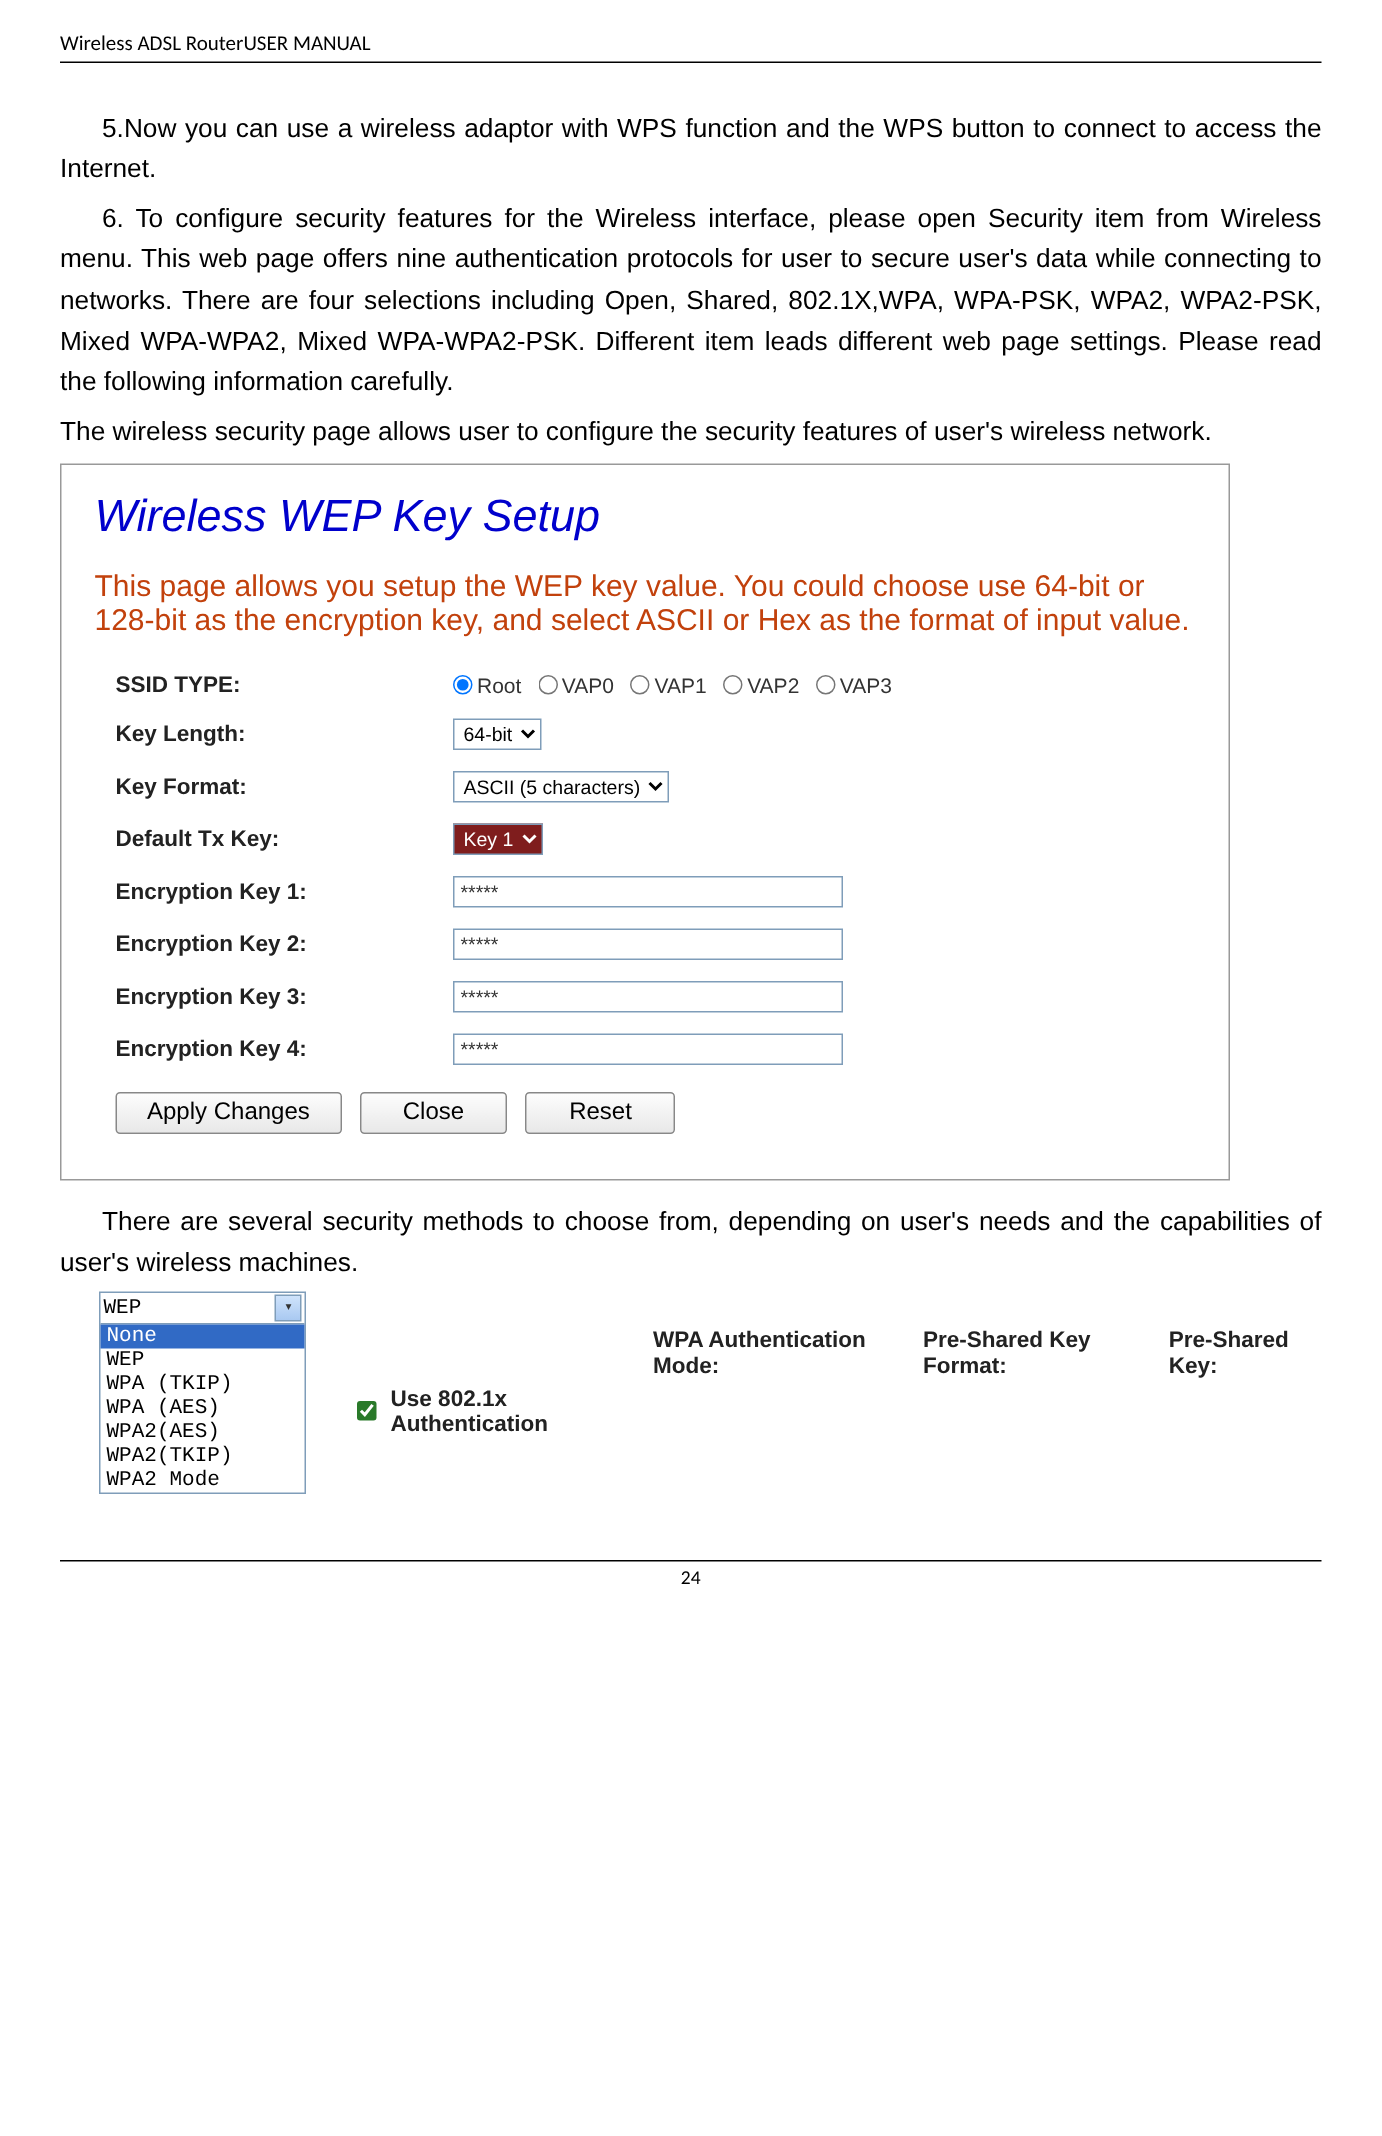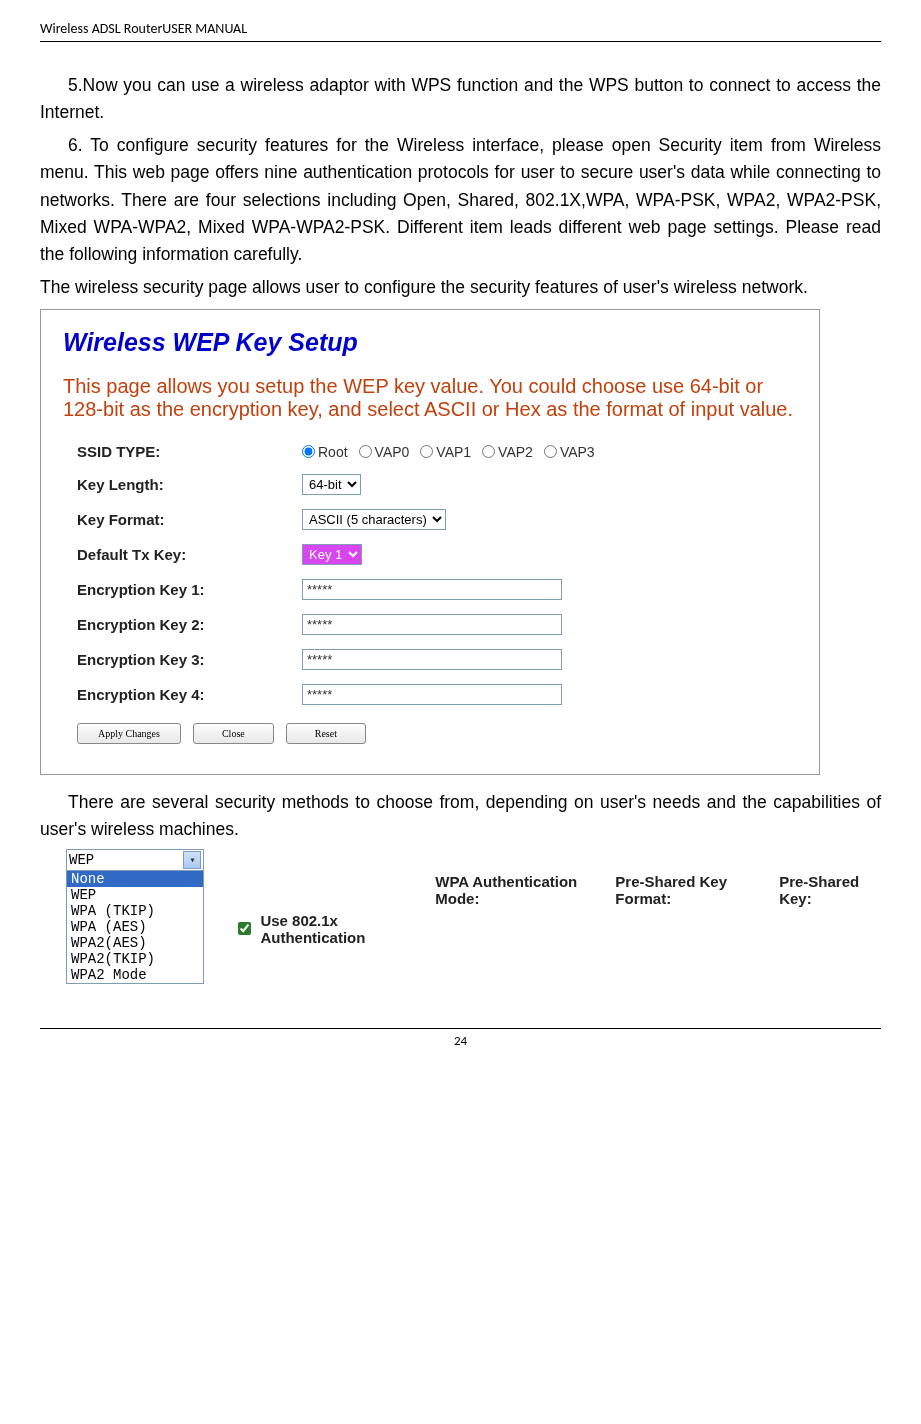--- a/index.html
+++ b/index.html
@@ -38,23 +38,23 @@
     border: 1px solid #999;
     padding: 18px 22px 30px 22px;
     margin: 8px 0 14px 0;
     background: #fff;
     font-family: Arial, sans-serif;
     width: 780px;
     box-sizing: border-box;
   }
   .wep-title {
     color: #0000cc;
-    font-weight: bold;
+    font-weight: normal;
     font-style: italic;
-    font-size: 25px;
+    font-size: 30px;
     margin: 0 0 18px 0;
     font-family: Arial, sans-serif;
   }
   .wep-desc {
     font-size: 20px;
     color: #c2410c;
     margin-bottom: 22px;
   }
   .form-row {
     display: flex;
@@ -84,44 +84,43 @@
   .radio-item input[type="radio"] {
     margin: 0;
   }
   .select-box {
     font-size: 13px;
     padding: 1px 2px;
     background: #fff;
     border: 1px solid #7f9db9;
   }
   .select-highlight {
-    background: #d946ef;
+    background: #7f1d1d;
     color: #fff;
   }
   .text-input {
     width: 250px;
     font-size: 13px;
     padding: 2px 4px;
     border: 1px solid #7f9db9;
     background: #fff;
     color: #333;
   }
   .btn-row {
     display: flex;
     gap: 12px;
     margin-top: 18px;
     padding-left: 14px;
   }
   .btn {
-    font-size: 10px;
+    font-size: 16px;
     border: 1px solid #888;
     border-radius: 3px;
     background: linear-gradient(#fdfdfd, #e8e8e8);
     cursor: pointer;
-    font-family: Liberation Serif, serif;
   }
   .btn-apply { padding: 4px 20px; }
   .btn-small { padding: 4px 28px; }
   .dropdown-shot {
     display: flex;
     gap: 30px;
     margin-top: 4px;
   }
   .dd-box {
     border: 1px solid #7f9db9;

